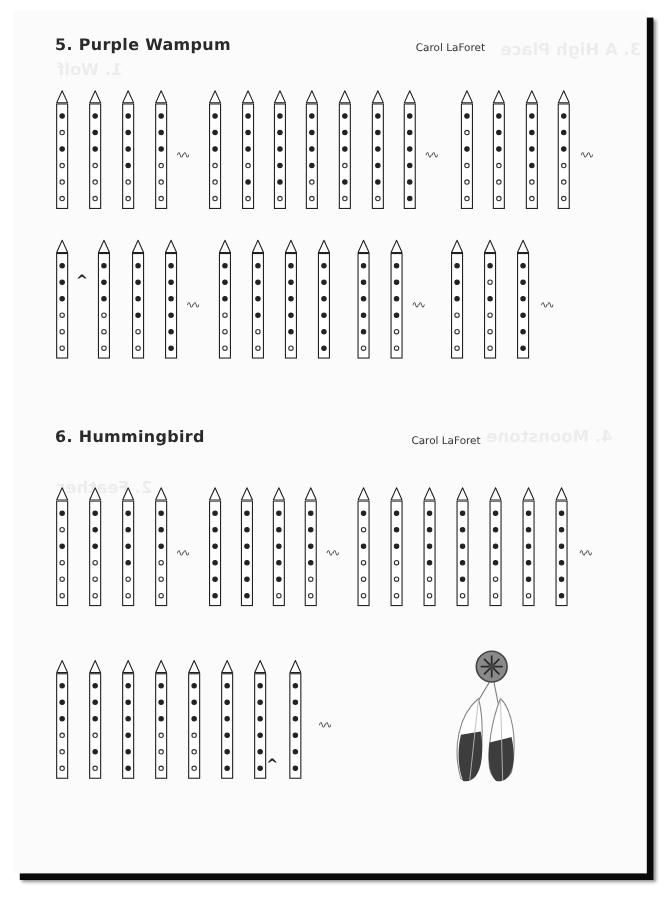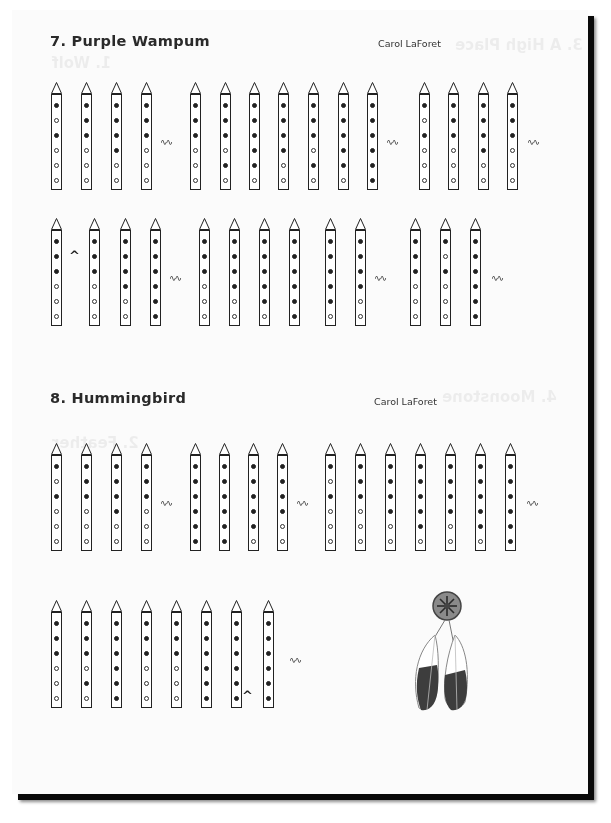--- a/index.html
+++ b/index.html
@@ -50,24 +50,24 @@
 </head>
 <body>
 
 <div class="page">
   <div class="ghost" style="left:443px;top:26px;font-size:15px;">3. A High Place</div>
   <div class="ghost" style="left:40px;top:44px;font-size:15px;">1. Wolf</div>
   <div class="ghost" style="left:430px;top:378px;font-size:15px;">4. Moonstone</div>
   <div class="ghost" style="left:40px;top:424px;font-size:15px;">2. Feather</div>
 </div>
 
-<div class="title" style="left:50px;top:33px;">7.  Purple Wampum</div>
+<div class="title" style="left:50px;top:33px;">5.  Purple Wampum</div>
 <div class="author" style="left:378px;top:38px;">Carol LaForet</div>
 
-<div class="title" style="left:50px;top:390px;">8.  Hummingbird</div>
+<div class="title" style="left:50px;top:390px;">6.  Hummingbird</div>
 <div class="author" style="left:374px;top:396px;">Carol LaForet</div>
 
 <div id="rows">
     <div class="flute" style="left: 51px; top: 82px;">
       <svg class="tip" viewBox="0 0 11 12">
         <polygon points="5.5,0.5 10.5,11.5 0.5,11.5" fill="#fff" stroke="#222" stroke-width="1"></polygon>
       </svg>
       <div class="body">
         <div class="hole closed" style="top: 8px;"></div>
         <div class="hole open" style="top: 23px;"></div>

